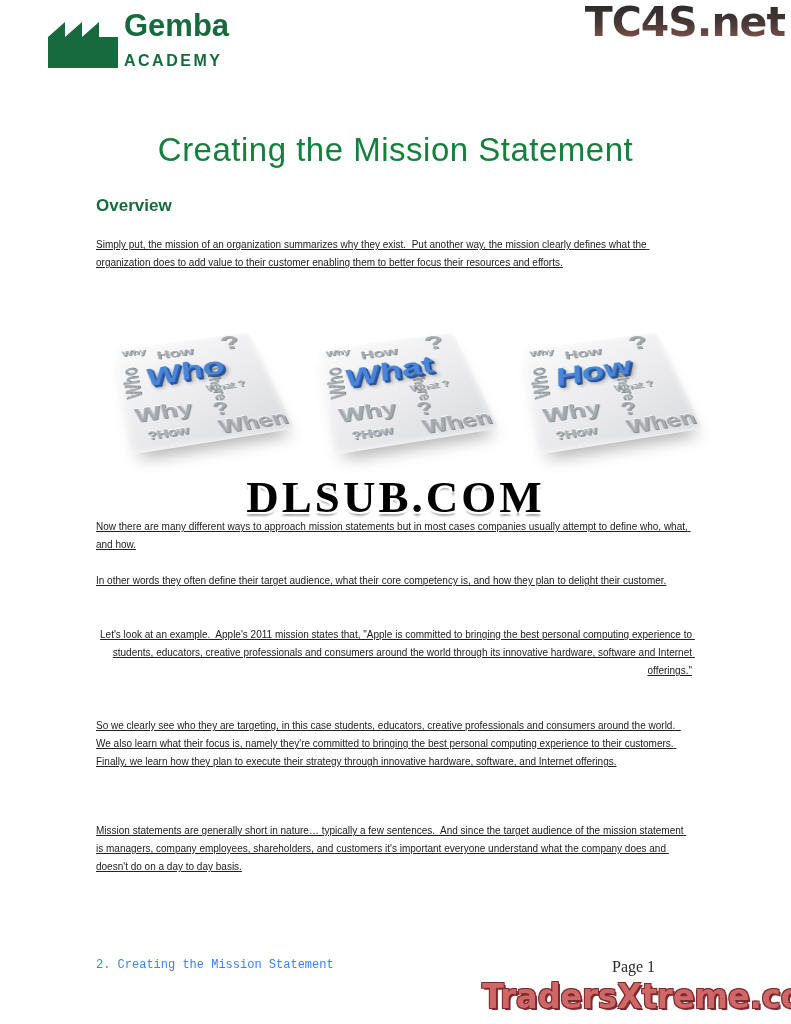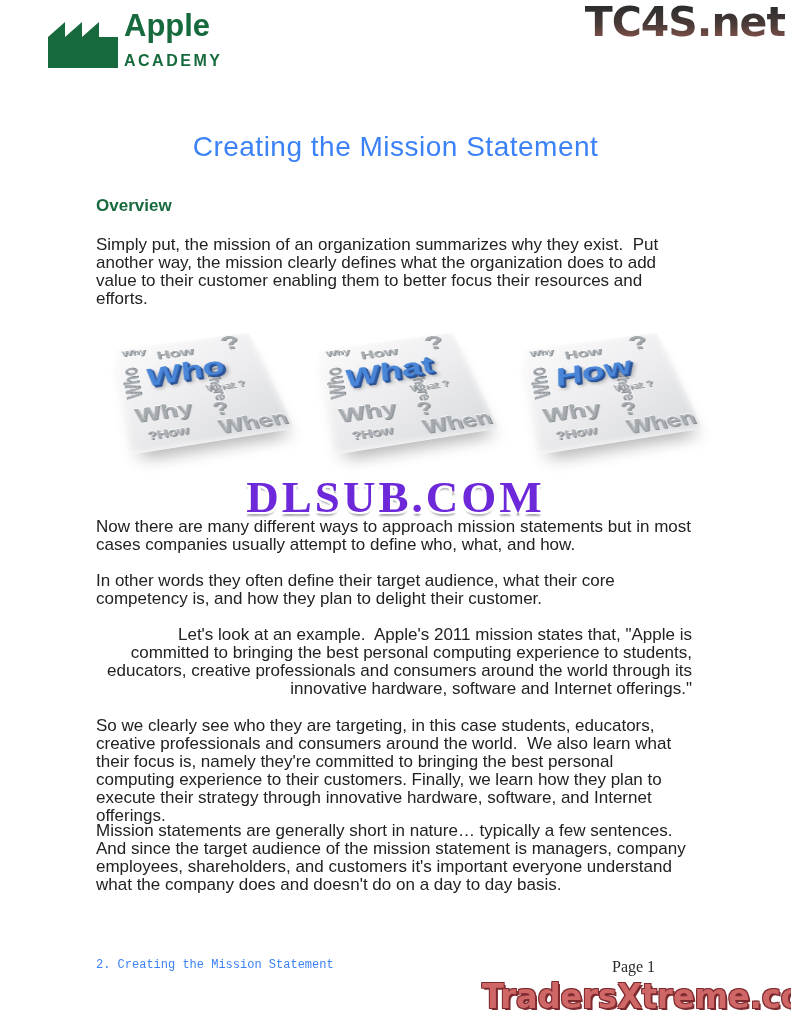--- a/index.html
+++ b/index.html
@@ -21,30 +21,31 @@
     position:absolute; top:0px; right:6px;
     font-family:"DejaVu Sans", sans-serif; font-weight:bold; font-size:41px; line-height:1.1;
     background:linear-gradient(180deg,#2d2d2d 15%,#4a3b38 55%,#8a554c 90%);
     -webkit-background-clip:text; background-clip:text; color:transparent;
     letter-spacing:-1px;
   }
 
   
   .doc-title {
     position:absolute; left:0; right:0; top:131px; text-align:center;
-    font-size:28px; font-weight:400; color:#3b82f6; letter-spacing:0.5px;
+    font-size:33px; font-weight:400; color:#15803d; letter-spacing:0.5px;
   }
   .section-heading {
     position:absolute; left:96px; top:196px;
     font-size:17px; font-weight:bold; color:#176a3e;
   }
   .para {
     position:absolute; left:96px; width:596px;
-    font-size:17px; line-height:18px; color:#222;
+    font-size:10px; line-height:18px; color:#222;
     white-space:pre-wrap;
+    text-decoration:underline;
   }
   .p1 { top:236px; } .p2 { top:518px; } .p3 { top:572px; }
   .p4 { top:626px;text-align:right; } .p5 { top:717px; } .p6 { top:822px; }
 
   
   .clouds { position:absolute; left:103px; top:322px; width:600px; display:flex; gap:12px; }
   .cloud { position:relative; width:192px; height:165px; }
   .cloud-slab {
     position:absolute; left:18px; top:-12px; width:152px; height:152px;
     background:linear-gradient(150deg,#fbfbfc 0%,#ececee 55%,#d9dbde 100%);
@@ -68,21 +69,21 @@
     position:absolute; left:0; right:14px; top:32px; text-align:center;
     font-size:38px; font-weight:bold; font-style:italic; color:#4a86d8;
     text-shadow:1px 2px 0 #2f5ca6, 2px 4px 0 #274f91, 3px 6px 5px rgba(0,0,0,0.35);
     transform:rotate(-3deg); line-height:1;
   }
 
   
   .wm-mid {
     position:absolute; left:0; right:0; top:471px; text-align:center;
     font-family:"Liberation Serif", serif; font-weight:bold; font-size:45px; letter-spacing:3px;
-    color:#6d28d9;
+    color:#000000;
     text-shadow:-2px -2px 0 #fff, 2px -2px 0 #fff, -2px 2px 0 #fff, 2px 2px 0 #fff,
                 -3px 0 0 #fff, 3px 0 0 #fff, 0 -3px 0 #fff, 0 4px 2px rgba(0,0,0,0.35);
   }
   .wm-bottom {
     position:absolute; left:482px; top:977px;
     font-family:"DejaVu Sans", sans-serif; font-weight:bold; font-size:32px; letter-spacing:0px;
     color:#cf6767;
     text-shadow:-1px -1px 0 #7e2a2e, 1px -1px 0 #7e2a2e, -1px 1px 0 #7e2a2e, 2px 2px 0 #7e2a2e,
                 -3px -3px 2px #ffffff, 3px -3px 2px #ffffff, -3px 3px 2px #ffffff, 4px 4px 3px #ffffff;
     transform:scaleY(1.08);
@@ -97,21 +98,21 @@
 
 <div class="page">
 
   <div class="logo">
     <span>
       <svg width="70" height="58" viewBox="0 0 70 58">
         <polygon points="0,58 0,27 17,12 17,27 34,12 34,27 51,12 51,27 70,27 70,58" fill="#176a3e"></polygon>
       </svg>
     </span>
     <span class="logo-text">
-      <span class="logo-brand">Apple</span>
+      <span class="logo-brand">Gemba</span>
       <span class="logo-sub">ACADEMY</span>
     </span>
   </div>
 
   <div class="wm-top">TC4S.net</div>
 
   <h1 class="doc-title">Creating the Mission Statement</h1>
   <h2 class="section-heading">Overview</h2>
 
   <p class="para p1">Simply put, the mission of an organization summarizes why they exist.  Put another way, the mission clearly defines what the organization does to add value to their customer enabling them to better focus their resources and efforts.</p>

